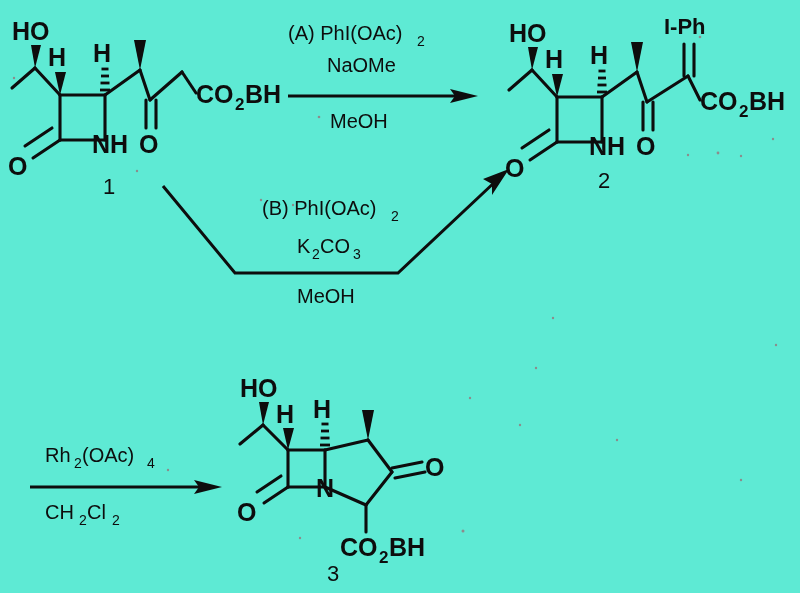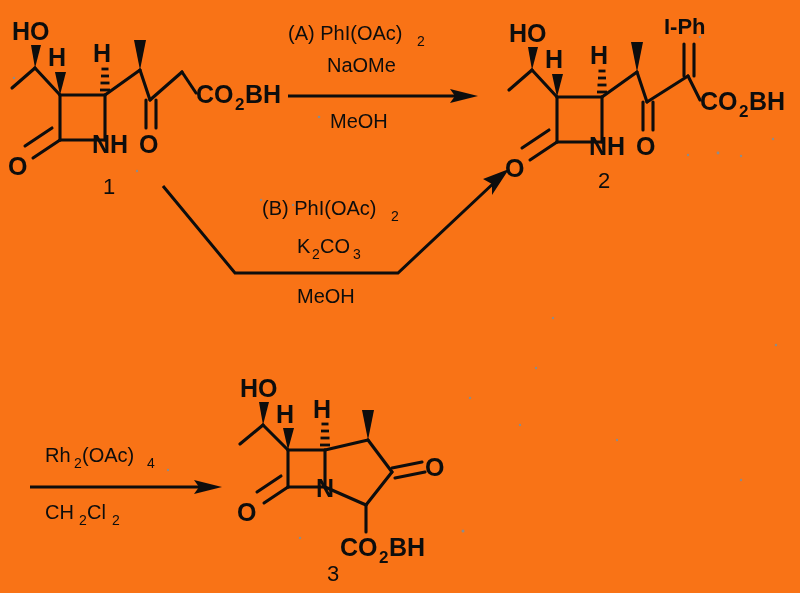--- a/index.html
+++ b/index.html
@@ -4,21 +4,21 @@
 <style>
   html, body {
     margin: 0;
     padding: 0;
     background: #ffffff;
   }
   #scheme-root {
     position: relative;
     width: 800px;
     height: 593px;
-    background: #f97316;
+    background: #5eead4;
     font-family: "Liberation Sans", sans-serif;
     overflow: hidden;
   }
   svg.scheme-canvas {
     position: absolute;
     left: 0;
     top: 0;
     width: 800px;
     height: 593px;
   }

